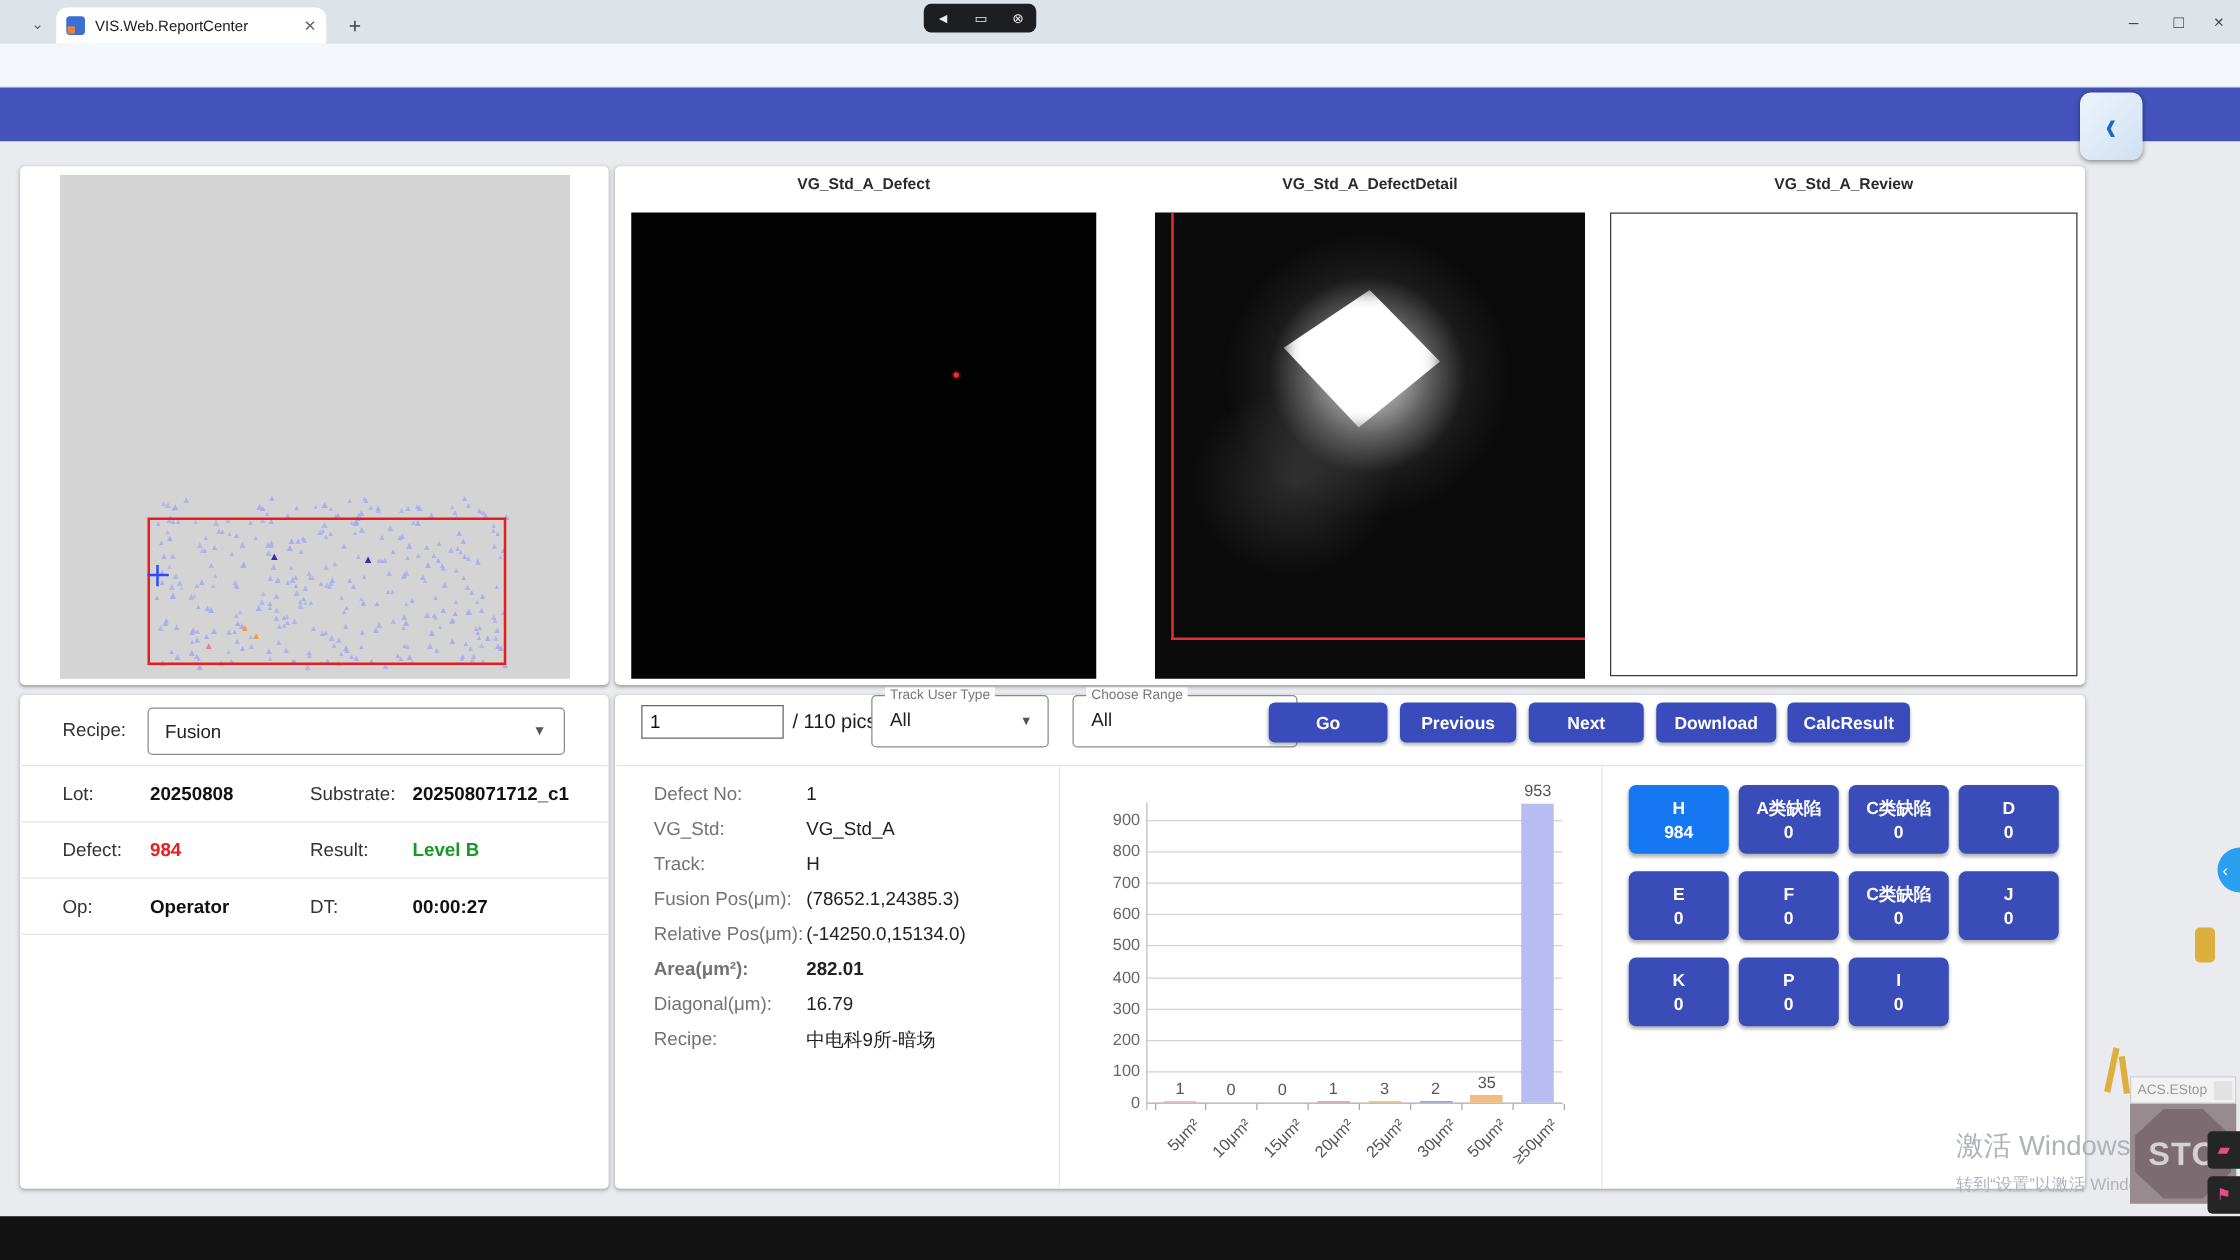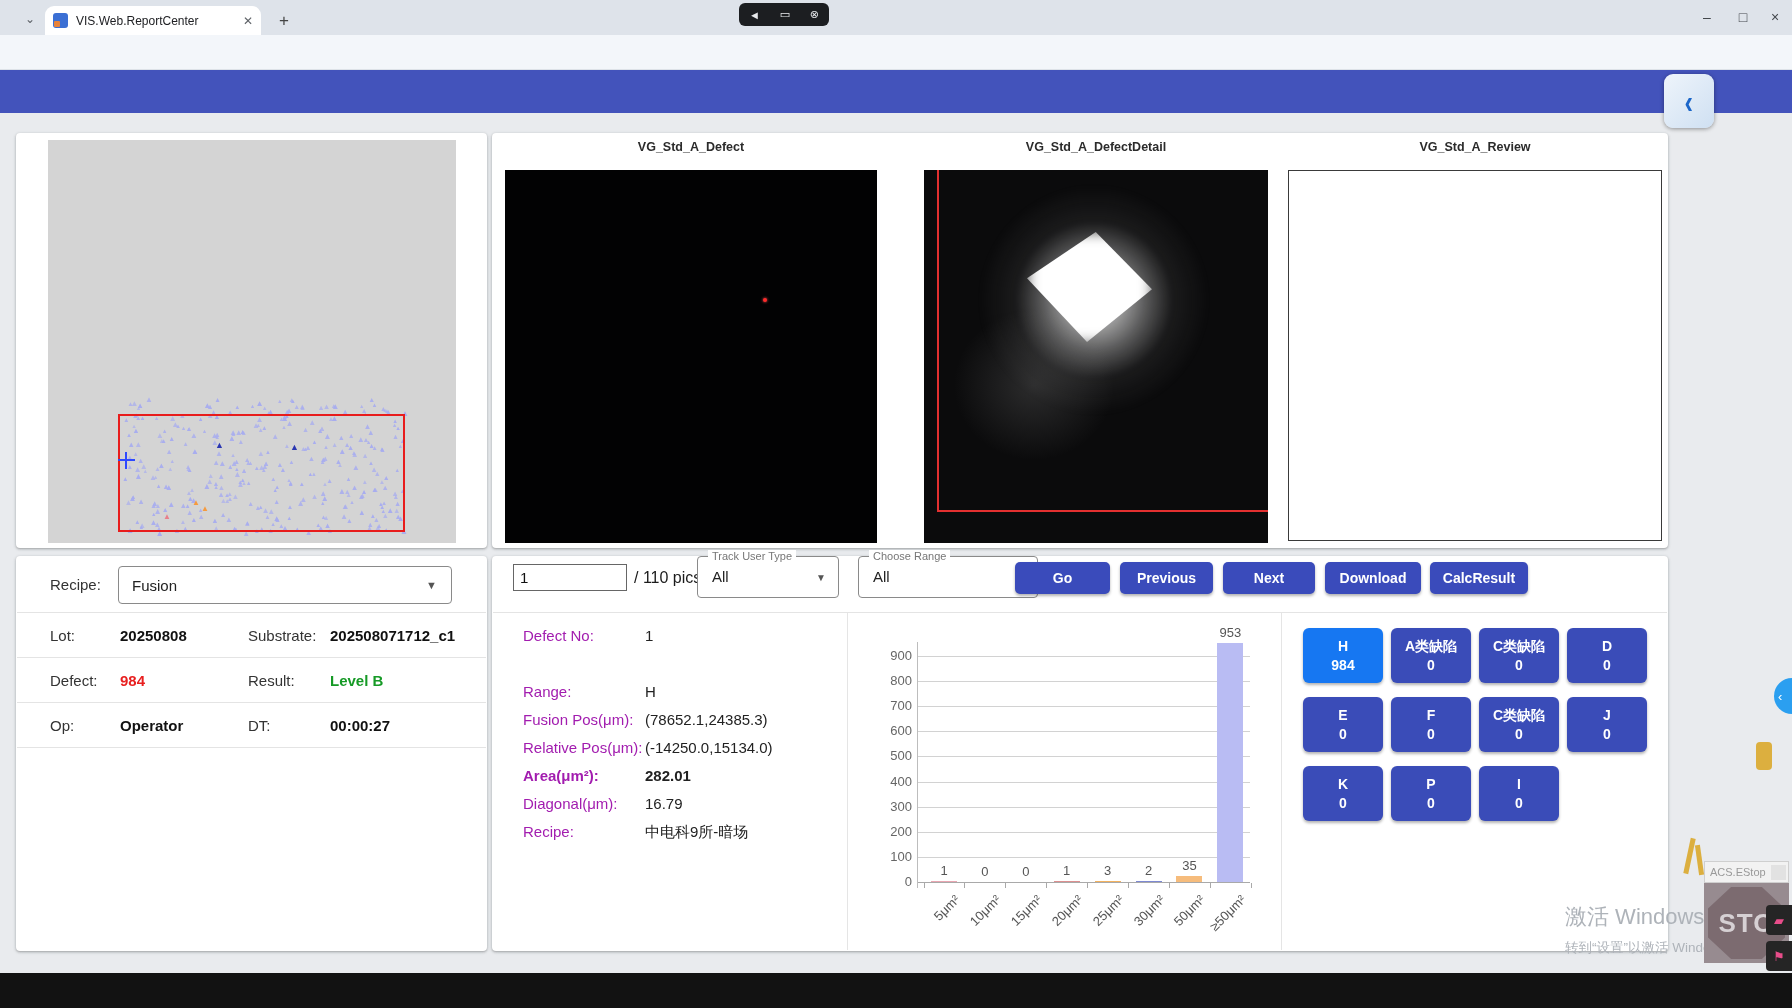--- a/index.html
+++ b/index.html
@@ -85,21 +85,21 @@
   .fieldset .legend{position:absolute;top:-7px;left:10px;background:#fff;padding:0 4px;font-size:11px;color:#777;}
   .fieldset .fsval{position:absolute;left:14px;top:11px;font-size:15px;color:#222;}
   .fieldset .arrow{position:absolute;right:12px;top:15px;font-size:10px;color:#555;}
   #fs-track{left:697px;width:142px;}
   #fs-range{left:858px;width:180px;}
   .actbtn{top:562px;height:32px;border-radius:5px;background:#3a4bbb;color:#fff;font-weight:bold;font-size:14px;
     display:flex;align-items:center;justify-content:center;box-shadow:0 2px 3px rgba(0,0,0,.3);}
   
   #details{left:512px;top:622px;width:345px;height:230px;}
   .drow{position:absolute;left:0;width:345px;height:28px;}
-  .drow .dl{position:absolute;left:11px;top:5px;font-size:15px;color:#a21caf;}
+  .drow .dl{position:absolute;left:11px;top:5px;font-size:15px;color:#737373;}
   .drow .dv{position:absolute;left:133px;top:5px;font-size:15px;color:#222;white-space:nowrap;}
   .drow.bold .dl,.drow.bold .dv{font-weight:bold;}
   .vdiv{width:1px;background:#e5e5e5;}
   
   #chart{left:870px;top:620px;width:405px;height:331px;overflow:visible;}
   .gline{position:absolute;height:1px;background:#d2d2d2;}
   .gline.zero{background:#a9a9a9;}
   .ylab{position:absolute;width:38px;text-align:right;font-size:13px;color:#666;}
   .bar{position:absolute;}
   .vlab{position:absolute;font-size:13px;color:#555;text-align:center;width:40px;}
@@ -604,22 +604,26 @@
   <div class="abs actbtn" style="left:1430px;width:98px;">CalcResult</div>
   <div class="abs hdiv" style="left:493px;top:612px;width:1174px;"></div>
   <div class="abs vdiv" style="left:847px;top:613px;height:337px;"></div>
   <div class="abs vdiv" style="left:1281px;top:613px;height:337px;"></div>
 
   <div class="abs" id="details">
       <div class="drow" style="top: 0px;">
         <div class="dl">Defect No:</div>
         <div class="dv">1</div>
       </div>
+      <div class="drow" style="top: 28px;">
+        <div class="dl">VG_Std:</div>
+        <div class="dv">VG_Std_A</div>
+      </div>
       <div class="drow" style="top: 56px;">
-        <div class="dl">Range:</div>
+        <div class="dl">Track:</div>
         <div class="dv">H</div>
       </div>
       <div class="drow" style="top: 84px;">
         <div class="dl">Fusion Pos(μm):</div>
         <div class="dv">(78652.1,24385.3)</div>
       </div>
       <div class="drow" style="top: 112px;">
         <div class="dl">Relative Pos(μm):</div>
         <div class="dv">(-14250.0,15134.0)</div>
       </div>

